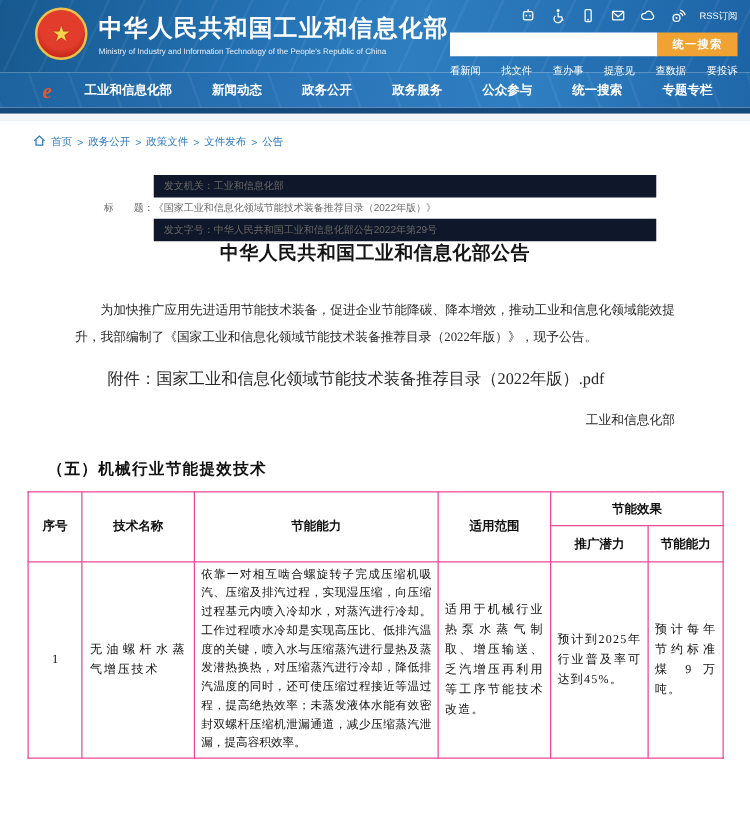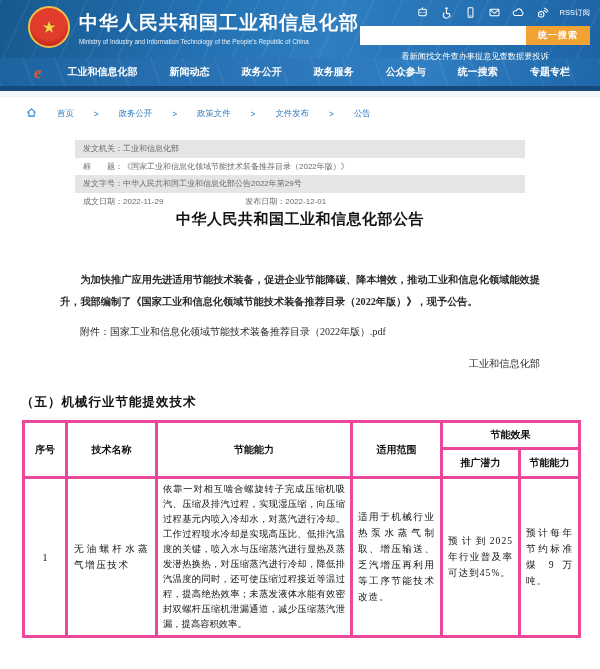--- a/index.html
+++ b/index.html
@@ -30,21 +30,21 @@
   .header-right { position:absolute; right:10px; top:5px; width:230px; z-index:2; }
   .icon-row { display:flex; justify-content:flex-end; align-items:center; gap:11px; height:15px; }
   .icon-row svg { display:block; }
   .rss-label { font-size:7.5px; color:#fff; }
   .search-row { display:flex; margin-top:6px; height:19px; }
   .search-input { flex:1; border:none; background:#fff; height:19px; font-size:9px; padding:0 5px; outline:none; }
   .search-btn {
     width:64px; height:19px; border:none; background:#f0a232; color:#fff;
     font-size:9px; font-weight:bold; cursor:pointer; letter-spacing:1px;
   }
-  .quick-links { display:flex; justify-content:center; margin-top:6px; font-size:8.2px; color:#fff; }
+  .quick-links { display:flex; justify-content:space-between; margin-top:6px; font-size:8.2px; color:#fff; }
   .quick-links span { cursor:pointer; }
 
   
   .nav-bar {
     height:28px; position:relative; display:flex; align-items:center;
     background:linear-gradient(100deg,#1d639f 0%, #2a74b7 40%, #2f7fc2 70%, #1f67a8 100%);
     padding:0 30px 0 34px;
   }
   .nav-bar::after{
     content:""; position:absolute; inset:0;
@@ -52,47 +52,47 @@
     pointer-events:none;
   }
   .nav-logo { font-family:"Liberation Serif",serif; font-style:italic; font-weight:bold;
     font-size:17px; color:#e8572b; margin-right:26px; line-height:1; z-index:2; }
   .nav-items { display:flex; flex:1; justify-content:space-between; z-index:2; }
   .nav-item { color:#fff; font-size:10px; font-weight:bold; cursor:pointer; white-space:nowrap; }
   .nav-under { height:5px; background:#16497c; }
   .sub-strip { height:6px; background:#f4f7fa; border-bottom:1px solid #eef1f4; }
 
   
-  .breadcrumb { display:flex; align-items:center; gap:20px; padding:10px 0 0 26px; font-size:8.4px; color:#2d7bc0; }
+  .breadcrumb { display:flex; align-items:center; gap:4px; padding:10px 0 0 26px; font-size:8.4px; color:#2d7bc0; }
   .breadcrumb .sep { color:#2d7bc0; }
   .crumb { cursor:pointer; }
 
   
   .meta-table { margin:20px 75px 0 75px; font-size:8px; color:#6a6a6a; }
   .meta-row { height:17.5px; line-height:17.5px; padding-left:8px; white-space:nowrap; }
-  .meta-row.odd { background:#e5e5e5; }
+  .meta-row.odd { background:#0f172a;margin-left:48px; }
   .meta-pair.first { display:inline-block; width:160px; }
   .meta-label { color:#6a6a6a; }
 
   
   .doc-area { font-family:"Liberation Serif",serif; color:#1d1d1d; }
   .doc-title { text-align:center; font-family:"Liberation Sans",sans-serif; font-weight:bold;
     font-size:15px; color:#151515; letter-spacing:0.5px; }
   .doc-number { text-align:center; font-size:9.5px; margin-top:22px; color:#333; }
-  .doc-paragraph { margin:40px 60px 0 60px; font-size:10.2px; line-height:22px;
-    text-align:justify; text-indent:2em; color:#2a2a2a;font-weight:bold; }
-  .doc-attachment { margin:12px 60px 13px 60px; font-size:10px; text-indent:2em; color:#2a2a2a; }
+  .doc-paragraph { margin:26px 60px 0 60px; font-size:10.2px; line-height:22px;
+    text-align:justify; text-indent:2em; color:#2a2a2a; }
+  .doc-attachment { margin:12px 60px 13px 60px; font-size:13px; text-indent:2em; color:#2a2a2a; }
   .doc-sign { margin:16px 60px 0 0; text-align:right; font-size:10.2px; line-height:17px; color:#2a2a2a; }
 
   
-  .section-heading { margin:22px 0 0 21px; font-family:"Liberation Sans",sans-serif;
+  .section-heading { margin:22px 0 0 38px; font-family:"Liberation Sans",sans-serif;
     font-weight:bold; font-size:12.5px; color:#111; letter-spacing:1px; }
   .tech-table { margin:9px 22px 0 22px; border-collapse:collapse; width:556px;
     font-family:"Liberation Serif",serif; color:#111; table-layout:fixed; }
-  .tech-table th, .tech-table td { border:3px solid #ec4899; vertical-align:middle; }
+  .tech-table th, .tech-table td { border:1px solid #ec4899; vertical-align:middle; }
   .tech-table th { font-size:10px; font-weight:bold; text-align:center; padding:3px 2px; }
   .tech-table .h1 { height:27px; }
   .tech-table .h2 { height:29px; }
   .td-index { text-align:center; font-size:10px; }
   .td-name { font-size:9.6px; padding:3px 6px; text-align:justify; line-height:16px; letter-spacing:1.5px; }
   .td-intro { font-size:9.3px; padding:3px 5px; text-align:justify; line-height:15px; }
   .td-scope, .td-potential, .td-ability { font-size:9.6px; padding:3px 5px; text-align:justify; line-height:16px; letter-spacing:1px; }
 </style>
 </head>
 <body>
@@ -206,24 +206,20 @@
 
   <div class="meta-table">
     <div class="meta-row odd">
       <span class="meta-pair first"><span class="meta-label">发文机关：</span><span>工业和信息化部</span></span>
     </div>
     <div class="meta-row">
       <span class="meta-pair"><span class="meta-label">标　　题：</span><span>《国家工业和信息化领域节能技术装备推荐目录（2022年版）》</span></span>
     </div>
     <div class="meta-row odd">
       <span class="meta-pair"><span class="meta-label">发文字号：</span><span>中华人民共和国工业和信息化部公告2022年第29号</span></span>
-    </div>
-    <div class="meta-row">
-      <span class="meta-pair first"><span class="meta-label">成文日期：</span><span>2022-11-29</span></span>
-      <span class="meta-pair"><span class="meta-label">发布日期：</span><span>2022-12-01</span></span>
     </div>
   </div>
 
   <div class="doc-area">
     <div class="doc-title">中华人民共和国工业和信息化部公告</div>
     <div class="doc-paragraph">为加快推广应用先进适用节能技术装备，促进企业节能降碳、降本增效，推动工业和信息化领域能效提升，我部编制了《国家工业和信息化领域节能技术装备推荐目录（2022年版）》，现予公告。</div>
     <div class="doc-attachment">附件：国家工业和信息化领域节能技术装备推荐目录（2022年版）.pdf</div>
     <div class="doc-sign">
       <div>工业和信息化部</div>
     </div>

